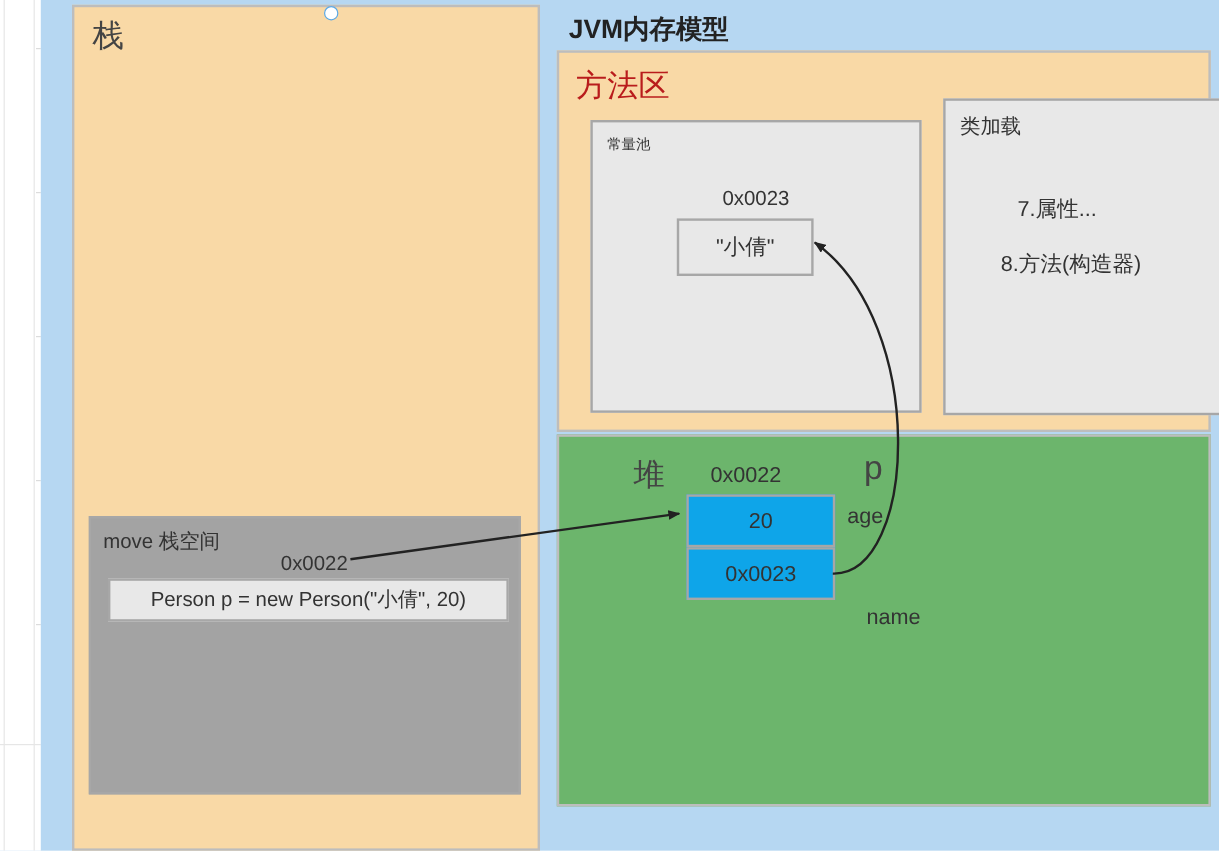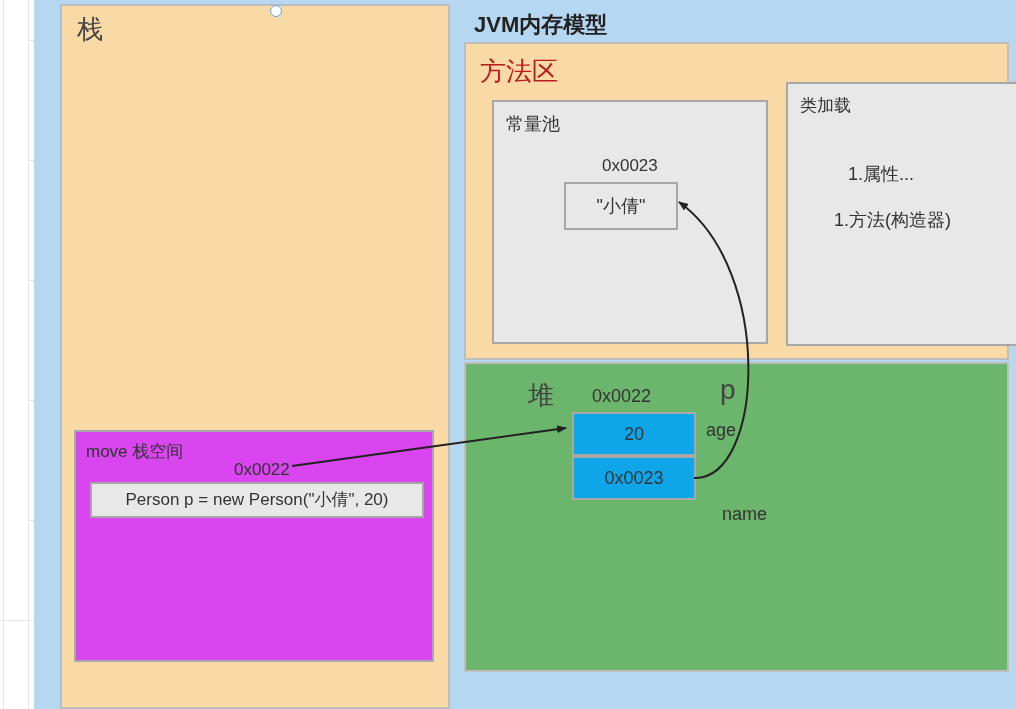--- a/index.html
+++ b/index.html
@@ -36,21 +36,21 @@
   
   .handle {
     position: absolute; left: 208px; top: -1px;
     width: 10px; height: 10px;
     background: #fff; border: 1.5px solid #5aa8e6;
     border-radius: 50%;
   }
   
   .frame-move {
     left: 40px; top: 430px; width: 360px; height: 232px;
-    background: #d946ef;
+    background: #a3a3a3;
     border: 2px solid #a7a7a7;
   }
   .frame-move-title {
     position: absolute; left: 10px; top: 8px;
     font-size: 17px; color: #333;
   }
   .frame-move-addr {
     position: absolute; left: 158px; top: 28px;
     font-size: 17px; color: #333;
   }
@@ -77,21 +77,21 @@
     font-size: 26px; color: #b91c1c;
   }
   
   .const-pool {
     left: 458px; top: 100px; width: 276px; height: 244px;
     background: #e8e8e8;
     border: 2px solid #a7a7a7;
   }
   .const-pool-title {
     position: absolute; left: 12px; top: 10px;
-    font-size: 18px; color: #333;
+    font-size: 12px; color: #333;
   }
   .const-addr {
     position: absolute; left: 108px; top: 54px;
     font-size: 17px; color: #333;
   }
   .const-cell {
     position: absolute; left: 70px; top: 80px; width: 110px; height: 44px;
     border: 2px solid #a7a7a7; background: #e8e8e8;
     line-height: 44px; text-align: center; font-size: 18px; color: #333;
   }
@@ -191,22 +191,22 @@
   </div>
 
   <div class="box const-pool">
     <div class="const-pool-title">常量池</div>
     <div class="const-addr">0x0023</div>
     <div class="const-cell">"小倩"</div>
   </div>
 
   <div class="box class-box">
     <div class="class-title">类加载</div>
-    <div class="class-line1">1.属性...</div>
-    <div class="class-line2">1.方法(构造器)</div>
+    <div class="class-line1">7.属性...</div>
+    <div class="class-line2">8.方法(构造器)</div>
   </div>
 
   <div class="box heap">
     <div class="heap-title">堆</div>
     <div class="heap-addr">0x0022</div>
     <div class="heap-p">p</div>
     <div class="obj-cell obj-top">20</div>
     <div class="obj-cell obj-bot">0x0023</div>
     <div class="obj-label lbl-age">age</div>
     <div class="obj-label lbl-name">name</div>

